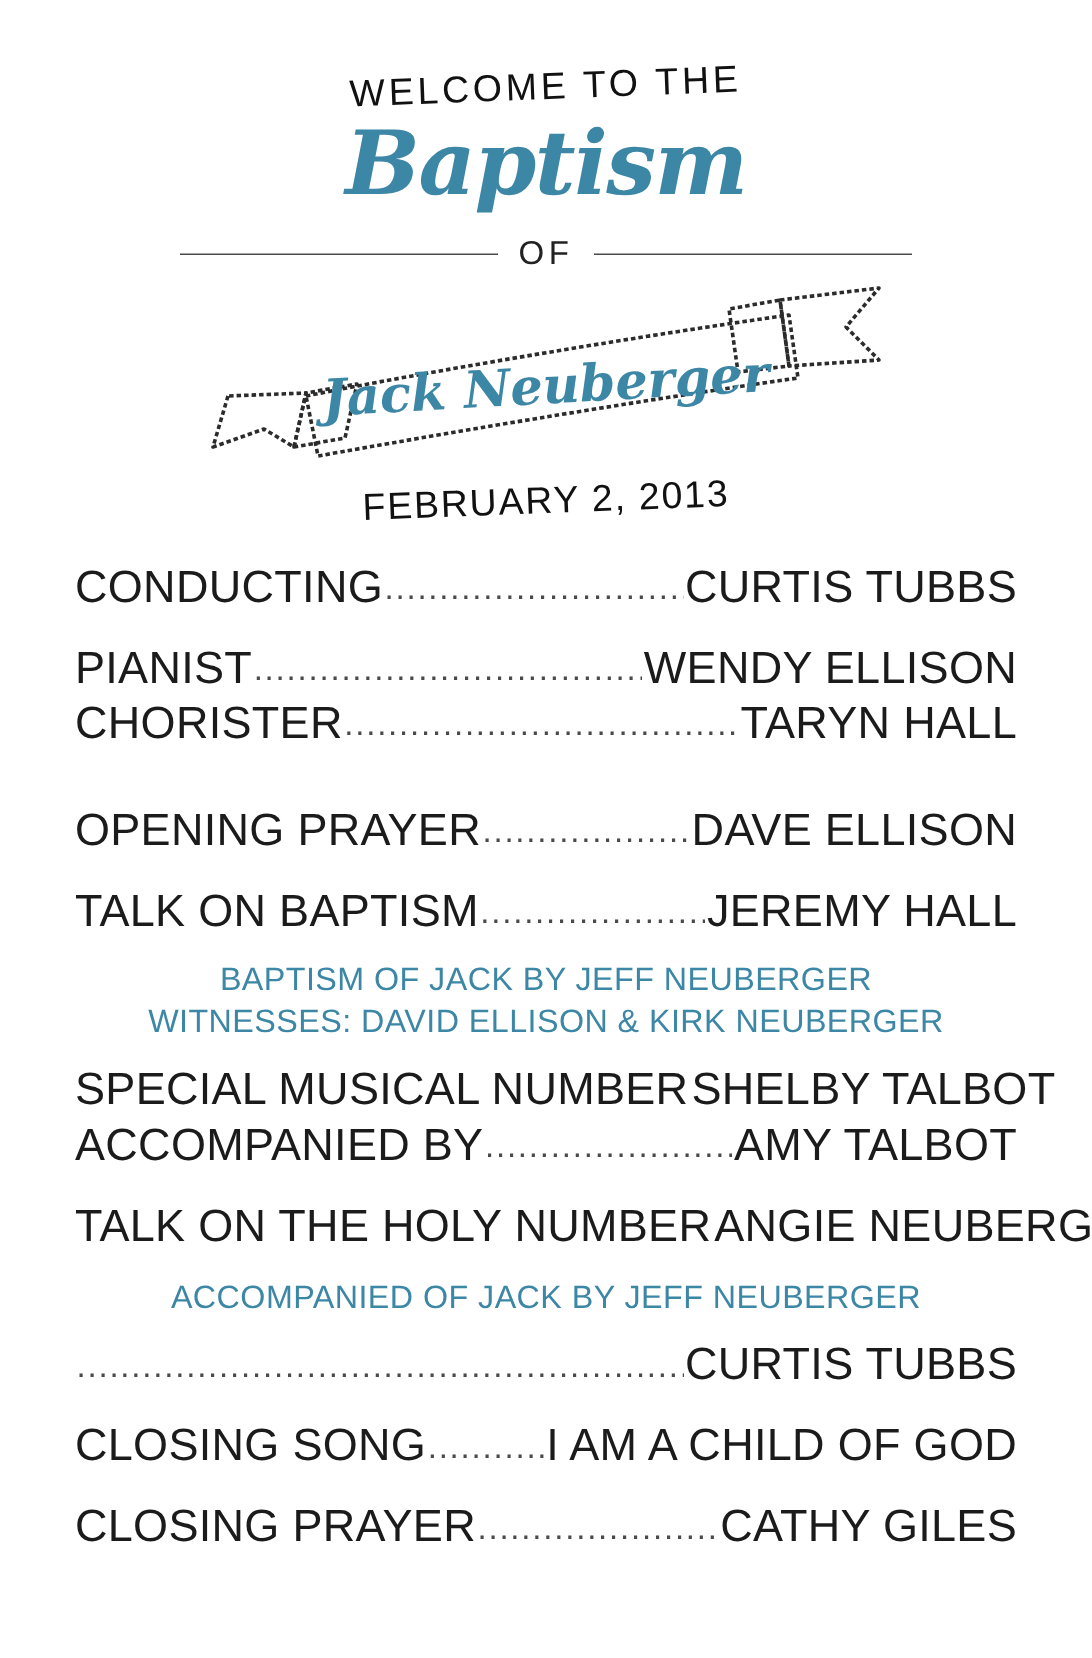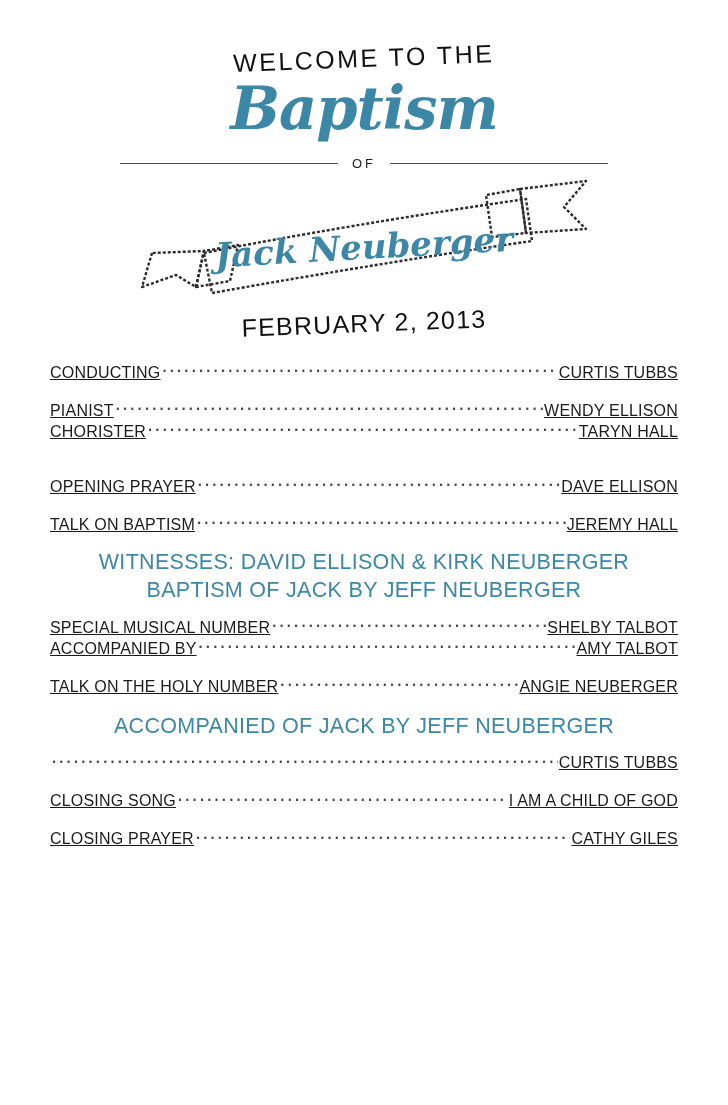--- a/index.html
+++ b/index.html
@@ -54,21 +54,21 @@
     gap: 14px;
     margin-top: 18px;
     padding: 0 120px;
   }
   .of-rule {
     flex: 1;
     height: 1px;
     background: #4a4a4a;
   }
   .of-text {
-    font-size: 13px;
+    font-size: 22px;
     letter-spacing: 3px;
     color: #222;
   }
 
   
   .ribbon-wrap {
     position: relative;
     height: 140px;
     margin-top: 4px;
   }
@@ -102,27 +102,26 @@
     margin-top: -6px;
   }
 
   
   .program {
     margin-top: 26px;
     padding: 0 50px;
   }
   .line {
     display: flex;
-    align-items: flex-start;
-    font-size: 16px;
+    align-items: center;
+    font-size: 30px;
     color: #1b1b1b;
     letter-spacing: 0.2px;
     white-space: nowrap;
     margin-bottom: 3px;
-    text-decoration: underline;
   }
   .line .left { flex: 0 0 auto; }
   .line .right { flex: 0 0 auto; }
   .dots {
     flex: 1 1 auto;
     overflow: hidden;
     margin: 0 1px;
     position: relative;
     height: 1em;
   }
@@ -219,22 +218,22 @@
 
     <div class="gap"></div>
 
     <div class="line">
       <span class="left">TALK ON BAPTISM</span>
       <span class="dots"></span>
       <span class="right">JEREMY HALL</span>
     </div>
 
     <div class="note">
+      <div>BAPTISM OF JACK BY JEFF NEUBERGER</div>
       <div>WITNESSES: DAVID ELLISON &amp; KIRK NEUBERGER</div>
-      <div>BAPTISM OF JACK BY JEFF NEUBERGER</div>
     </div>
 
     <div class="line">
       <span class="left">SPECIAL MUSICAL NUMBER</span>
       <span class="dots"></span>
       <span class="right">SHELBY TALBOT</span>
     </div>
 
     <div class="line">
       <span class="left">ACCOMPANIED BY</span>

